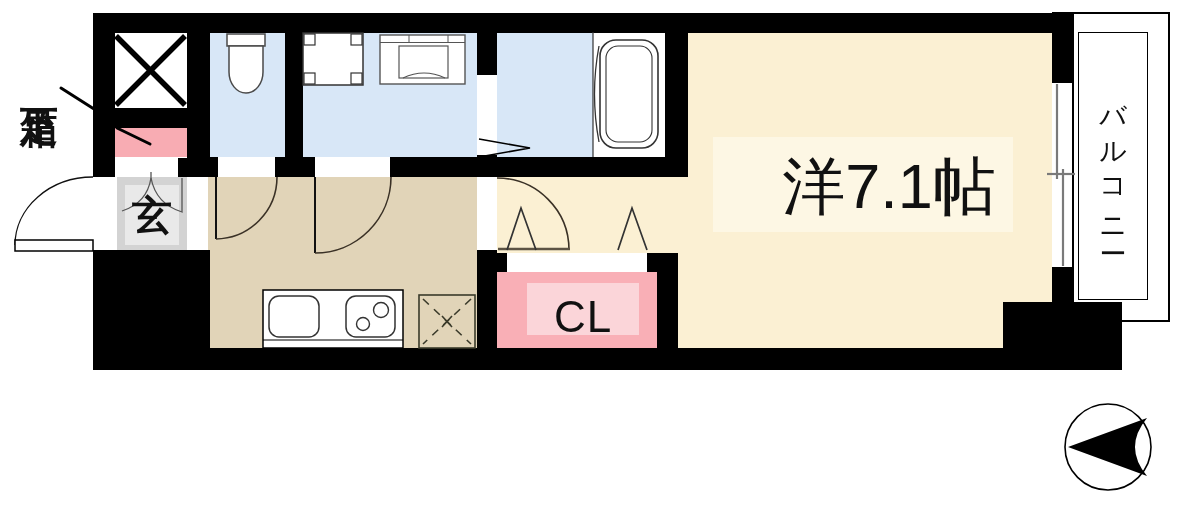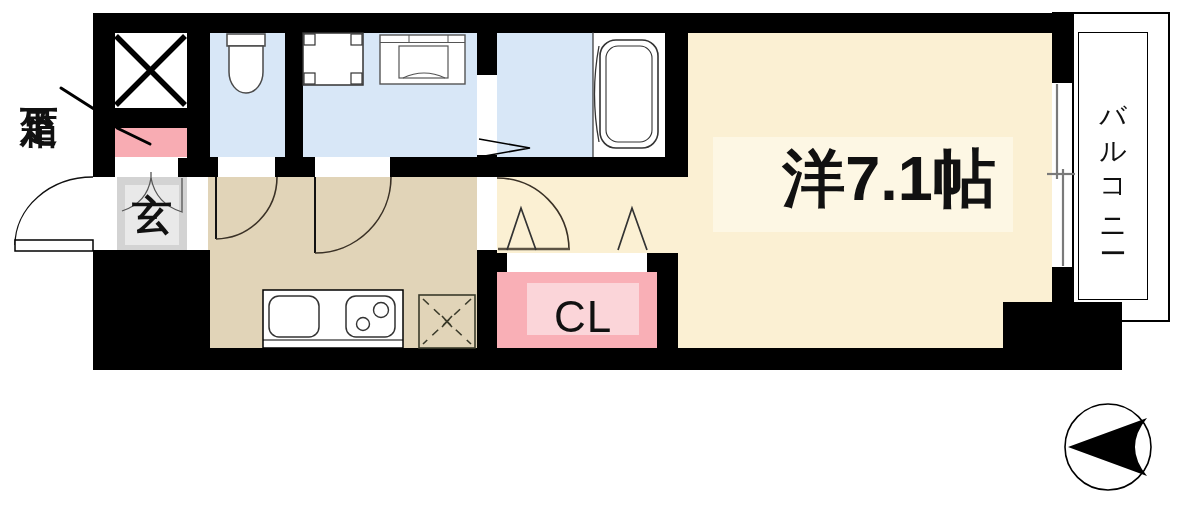--- a/index.html
+++ b/index.html
@@ -173,17 +173,17 @@
       <path d="M 1068,447 L 1147,418 Q 1123,447 1147,476 Z" fill="#000"></path>
     </g>
   </svg>
 
   <div class="lbl vtext" style="left:13px;top:16px;height:130px;font-size:38px;font-weight:700;letter-spacing:2px;">下足箱</div>
 
   <div class="lbl" style="left:117px;top:177px;width:70px;height:76px;font-size:40px;font-weight:600;">玄</div>
 
   <div class="lbl" style="left:527px;top:283px;width:112px;height:68px;font-size:44px;font-weight:400;letter-spacing:1px;">CL</div>
 
-  <div class="lbl" style="left:713px;top:131px;width:352px;height:95px;font-size:63px;font-weight:700;">洋7.1帖</div>
+  <div class="lbl" style="left:713px;top:139px;width:352px;height:95px;font-size:63px;font-weight:400;">洋7.1帖</div>
 
   <div class="lbl vtext" style="left:1078px;top:32px;width:70px;height:268px;font-size:27px;font-weight:500;letter-spacing:8px;">バルコニー</div>
 
 </div>
 
 </body></html>

